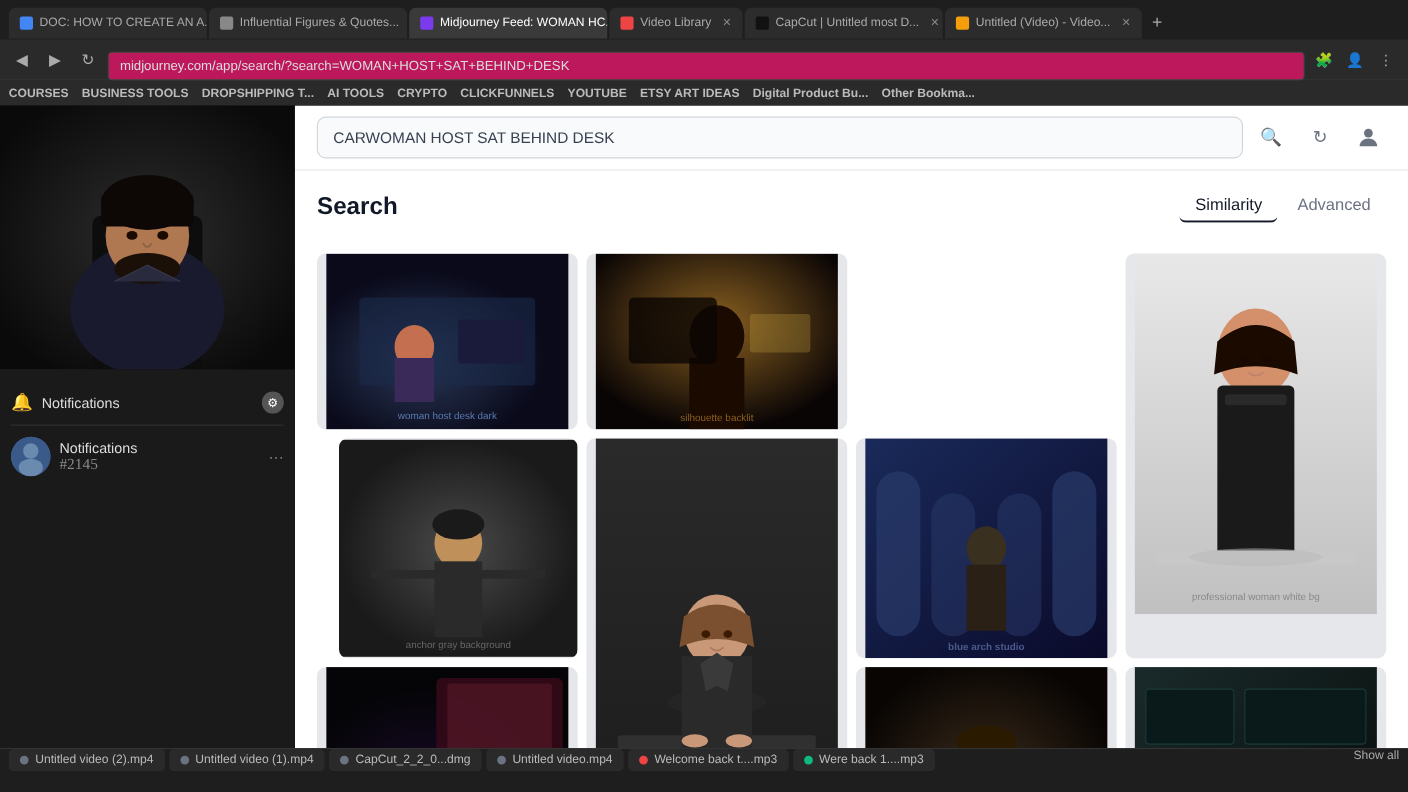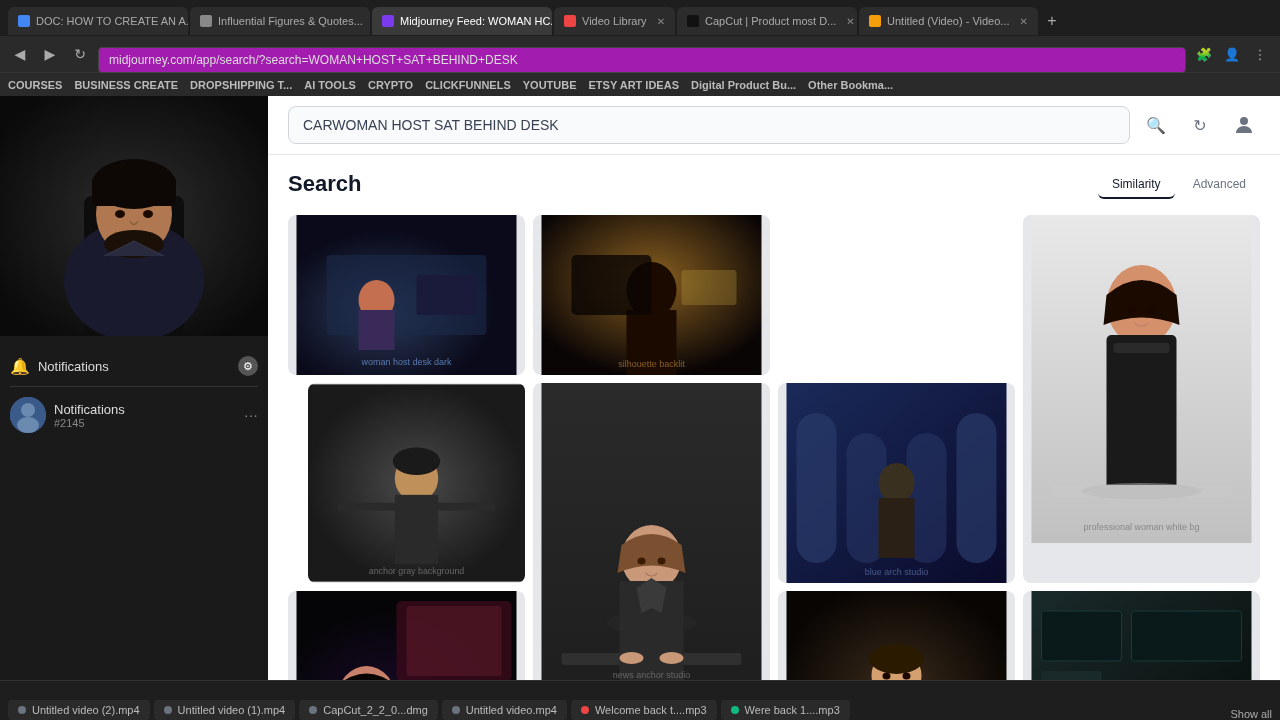--- a/index.html
+++ b/index.html
@@ -92,21 +92,21 @@
       align-items: center;
       justify-content: center;
       color: #aaa;
       font-size: 14px;
       cursor: pointer;
     }
 
     .address-input {
       flex: 1;
       height: 26px;
-      background: #a21caf;
+      background: #be185d;
       border: 1px solid #444;
       border-radius: 4px;
       padding: 0 10px;
       font-size: 12px;
       color: #ddd;
       outline: none;
       margin-top: 11px;
     }
 
     .browser-actions {
@@ -233,21 +233,22 @@
     }
 
     .user-name {
       color: #ddd;
       font-size: 13px;
       font-weight: 500;
     }
 
     .user-handle {
       color: #888;
-      font-size: 11px;
+      font-size: 14px;
+      font-family: Liberation Serif, serif;
     }
 
     .user-more {
       color: #888;
       font-size: 14px;
       cursor: pointer;
     }
 
     
     .mj-content {
@@ -298,40 +299,40 @@
     }
 
     .mj-body {
       flex: 1;
       overflow-y: auto;
       padding: 16px 20px;
     }
 
     .mj-section-header {
       display: flex;
-      align-items: flex-start;
+      align-items: center;
       justify-content: space-between;
-      margin-bottom: 16px;
+      margin-bottom: 28px;
     }
 
     .mj-section-title {
       font-size: 22px;
       font-weight: 600;
       color: #111827;
     }
 
     .mj-filter-tabs {
       display: flex;
       gap: 4px;
     }
 
     .mj-filter-tab {
       padding: 6px 14px;
       border-radius: 6px;
-      font-size: 12px;
+      font-size: 15px;
       cursor: pointer;
       color: #6b7280;
     }
 
     .mj-filter-tab.active {
       color: #111827;
       border-bottom: 2px solid #111827;
       font-weight: 500;
     }
 
@@ -348,21 +349,21 @@
       cursor: pointer;
       position: relative;
       background: #e5e7eb;
     }
 
     
     .taskbar {
       height: 40px;
       background: #1e1e1e;
       display: flex;
-      align-items: flex-end;
+      align-items: flex-start;
       padding: 0 8px;
       gap: 4px;
       border-top: 1px solid #333;
       overflow: hidden;
     }
 
     .taskbar-item {
       display: flex;
       align-items: center;
       gap: 6px;
@@ -416,21 +417,21 @@
       <span>Midjourney Feed: WOMAN HC...</span>
 
     </div>
     <div class="tab">
       <div class="tab-favicon" style="background:#ef4444;"></div>
       <span>Video Library</span>
       <span class="tab-close">✕</span>
     </div>
     <div class="tab">
       <div class="tab-favicon" style="background:#111;"></div>
-      <span>CapCut | Product most D...</span>
+      <span>CapCut | Untitled most D...</span>
       <span class="tab-close">✕</span>
     </div>
     <div class="tab">
       <div class="tab-favicon" style="background:#f59e0b;"></div>
       <span>Untitled (Video) - Video...</span>
       <span class="tab-close">✕</span>
     </div>
     <div class="new-tab-btn">+</div>
   </div>
 
@@ -441,21 +442,21 @@
     <input class="address-input" type="text" value="midjourney.com/app/search/?search=WOMAN+HOST+SAT+BEHIND+DESK" style="">
     <div class="browser-actions">
       <div class="browser-action-btn">🧩</div>
       <div class="browser-action-btn">👤</div>
       <div class="browser-action-btn">⋮</div>
     </div>
   </div>
 
   <div class="bookmarks-bar">
     <span class="bookmark-item">COURSES</span>
-    <span class="bookmark-item">BUSINESS CREATE</span>
+    <span class="bookmark-item">BUSINESS TOOLS</span>
     <span class="bookmark-item">DROPSHIPPING T...</span>
     <span class="bookmark-item">AI TOOLS</span>
     <span class="bookmark-item">CRYPTO</span>
     <span class="bookmark-item">CLICKFUNNELS</span>
     <span class="bookmark-item">YOUTUBE</span>
     <span class="bookmark-item">ETSY ART IDEAS</span>
     <span class="bookmark-item">Digital Product Bu...</span>
     <span class="bookmark-item">Other Bookma...</span>
   </div>
 </div>
@@ -649,21 +650,21 @@
             <ellipse cx="100" cy="178" rx="4" ry="3.5" fill="#3a1a00"></ellipse>
             <ellipse cx="120" cy="178" rx="4" ry="3.5" fill="#3a1a00"></ellipse>
             <path d="M104 190 Q110 196 116 190" stroke="#b07860" stroke-width="1.5" fill="none"></path>
 
             <ellipse cx="90" cy="275" rx="12" ry="6" fill="#c89878"></ellipse>
             <ellipse cx="130" cy="275" rx="12" ry="6" fill="#c89878"></ellipse>
             <text x="110" y="295" fill="#666" font-size="9" text-anchor="middle">news anchor studio</text>
           </svg>
         </div>
 
-        <div class="grid-item" style="grid-column:3; grid-row:2;">
+        <div class="grid-item" style="grid-column:3; grid-row:2;font-weight:bold;">
           <svg width="100%" height="200" viewBox="0 0 220 200">
             <defs>
               <linearGradient id="g7" x1="0%" y1="0%" x2="100%" y2="100%">
                 <stop offset="0%" style="stop-color:#1a2a5a"></stop>
                 <stop offset="100%" style="stop-color:#0a0a2a"></stop>
               </linearGradient>
             </defs>
             <rect width="220" height="200" fill="url(#g7)"></rect>
 
             <rect x="10" y="30" width="40" height="150" rx="20" fill="#2a3a6a" opacity="0.7"></rect>

